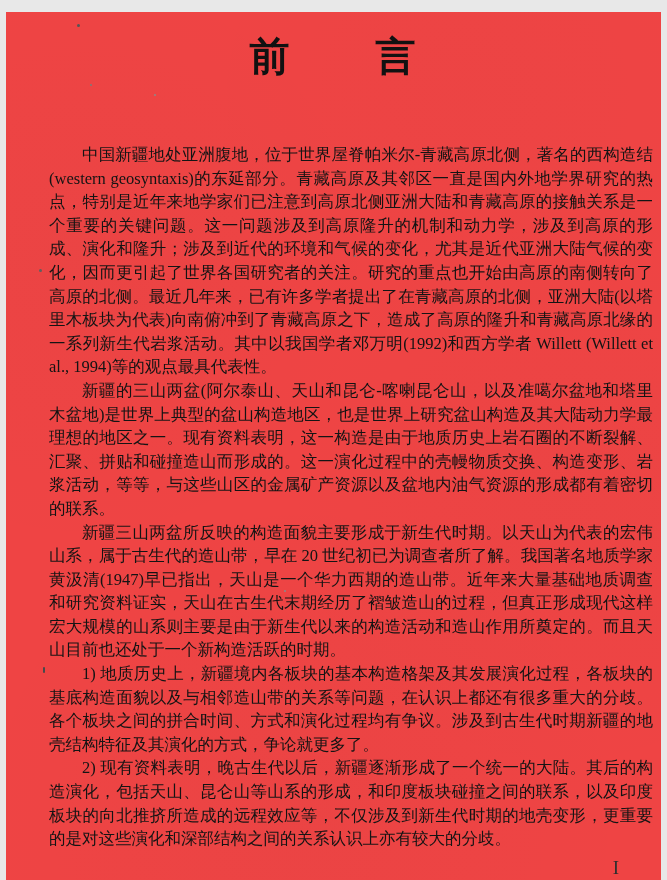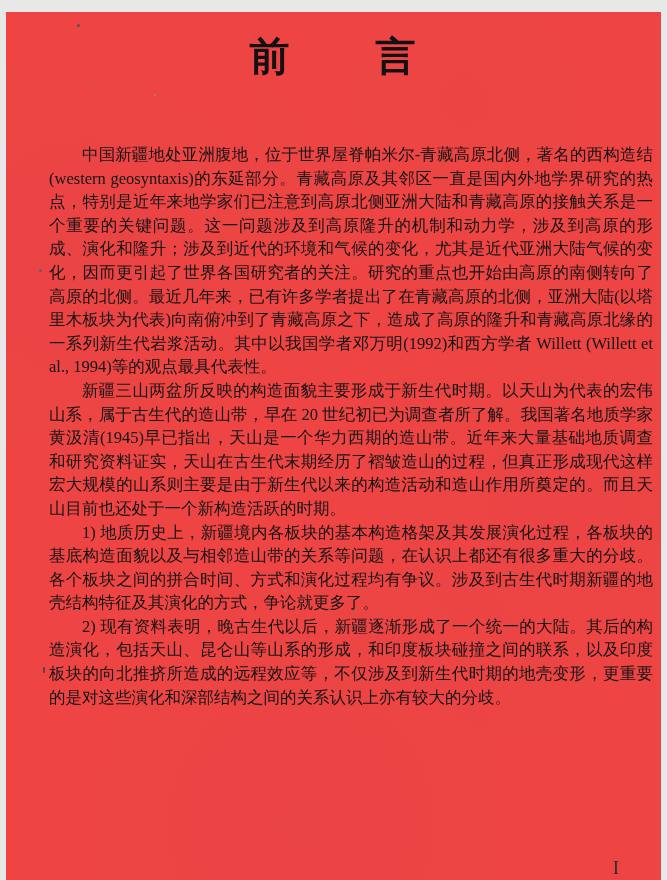--- a/index.html
+++ b/index.html
@@ -79,21 +79,22 @@
 </head>
 <body>
 
 <div class="page">
   <div class="scan-noise"></div>
 
   <h1 class="title">前　　言</h1>
 
   <div class="body-text">
     <p>中国新疆地处亚洲腹地，位于世界屋脊帕米尔-青藏高原北侧，著名的西构造结(western geosyntaxis)的东延部分。青藏高原及其邻区一直是国内外地学界研究的热点，特别是近年来地学家们已注意到高原北侧亚洲大陆和青藏高原的接触关系是一个重要的关键问题。这一问题涉及到高原隆升的机制和动力学，涉及到高原的形成、演化和隆升；涉及到近代的环境和气候的变化，尤其是近代亚洲大陆气候的变化，因而更引起了世界各国研究者的关注。研究的重点也开始由高原的南侧转向了高原的北侧。最近几年来，已有许多学者提出了在青藏高原的北侧，亚洲大陆(以塔里木板块为代表)向南俯冲到了青藏高原之下，造成了高原的隆升和青藏高原北缘的一系列新生代岩浆活动。其中以我国学者邓万明(1992)和西方学者 Willett (Willett et al., 1994)等的观点最具代表性。</p>
-    <p>新疆三山两盆所反映的构造面貌主要形成于新生代时期。以天山为代表的宏伟山系，属于古生代的造山带，早在 20 世纪初已为调查者所了解。我国著名地质学家黄汲清(1945)早已指出，天山是一个华力西期的造山带。近年来大量基础地质调查和研究资料证实，天山在古生代末期经历了褶皱造山的过程，但真正形成现代这样宏大规模的山系则主要是由于新生代以来的构造活动和造山作用所奠定的。而且天山目前也还处于一个新构造活跃的时期。</p>
+    <p>新疆的三山两盆(阿尔泰山、天山和昆仑-喀喇昆仑山，以及准噶尔盆地和塔里木盆地)是世界上典型的盆山构造地区，也是世界上研究盆山构造及其大陆动力学最理想的地区之一。现有资料表明，这一构造是由于地质历史上岩石圈的不断裂解、汇聚、拼贴和碰撞造山而形成的。这一演化过程中的壳幔物质交换、构造变形、岩浆活动，等等，与这些山区的金属矿产资源以及盆地内油气资源的形成都有着密切的联系。</p>
+    <p>新疆三山两盆所反映的构造面貌主要形成于新生代时期。以天山为代表的宏伟山系，属于古生代的造山带，早在 20 世纪初已为调查者所了解。我国著名地质学家黄汲清(1947)早已指出，天山是一个华力西期的造山带。近年来大量基础地质调查和研究资料证实，天山在古生代末期经历了褶皱造山的过程，但真正形成现代这样宏大规模的山系则主要是由于新生代以来的构造活动和造山作用所奠定的。而且天山目前也还处于一个新构造活跃的时期。</p>
     <p>1) 地质历史上，新疆境内各板块的基本构造格架及其发展演化过程，各板块的基底构造面貌以及与相邻造山带的关系等问题，在认识上都还有很多重大的分歧。各个板块之间的拼合时间、方式和演化过程均有争议。涉及到古生代时期新疆的地壳结构特征及其演化的方式，争论就更多了。</p>
     <p>2) 现有资料表明，晚古生代以后，新疆逐渐形成了一个统一的大陆。其后的构造演化，包括天山、昆仑山等山系的形成，和印度板块碰撞之间的联系，以及印度板块的向北推挤所造成的远程效应等，不仅涉及到新生代时期的地壳变形，更重要的是对这些演化和深部结构之间的关系认识上亦有较大的分歧。</p>
   </div>
 
   <div class="page-number">I</div>
 
   <div class="speck s1"></div>
   <div class="speck s2"></div>
   <div class="speck s3"></div>
   <div class="speck s4"></div>

